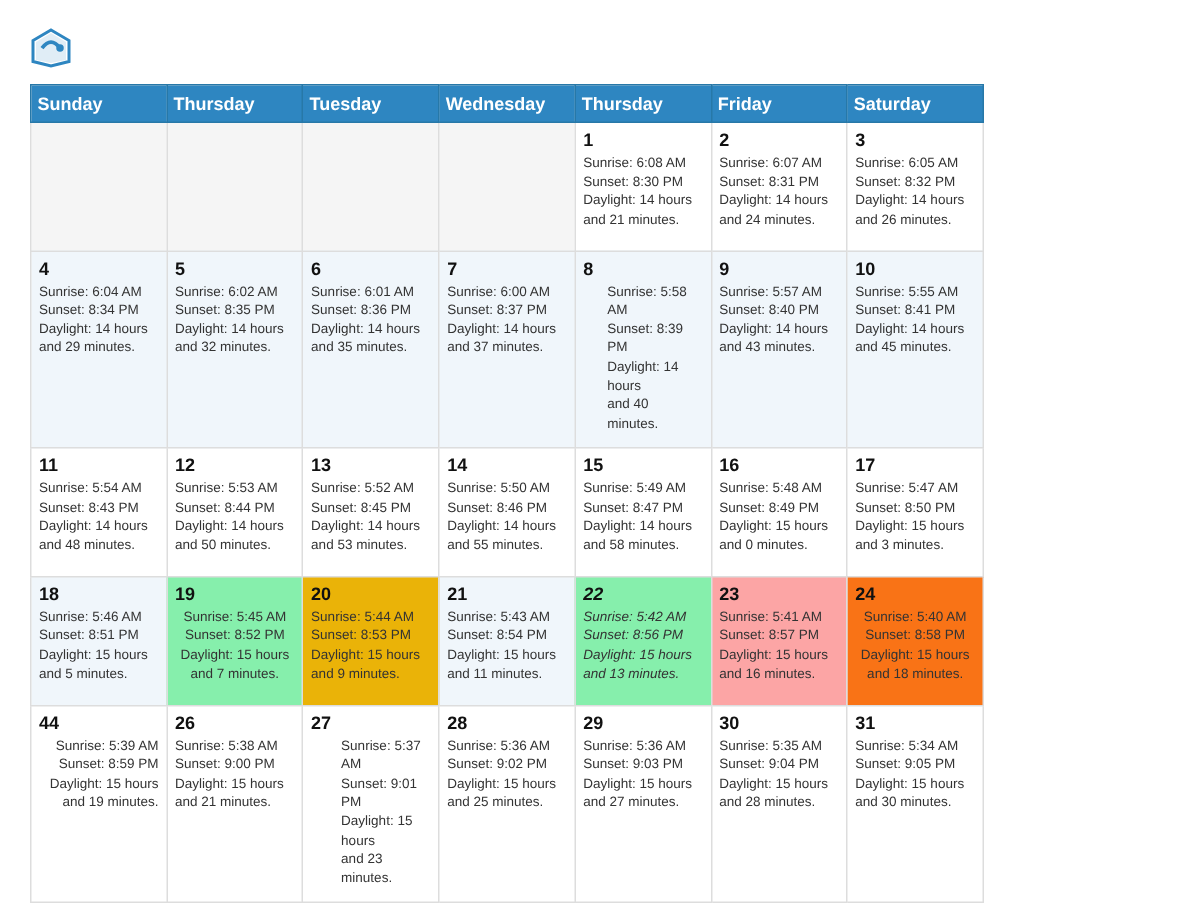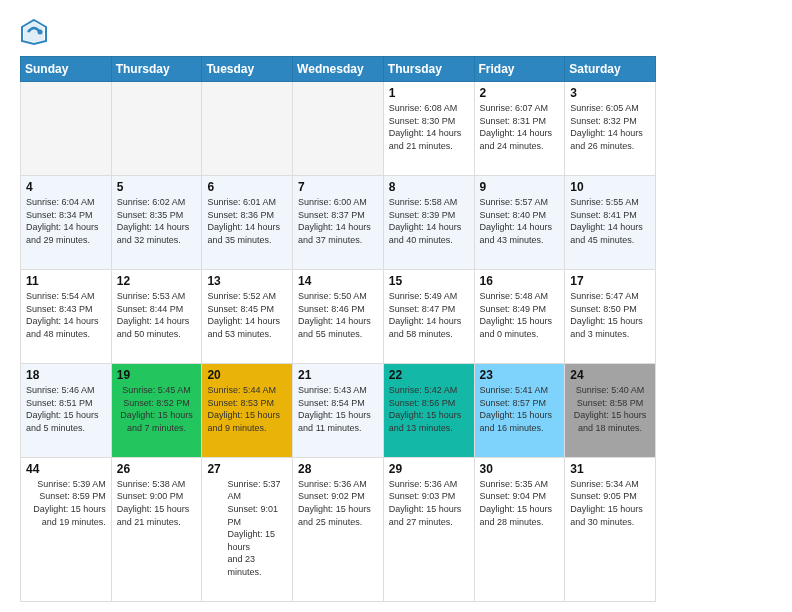--- a/index.html
+++ b/index.html
@@ -187,21 +187,21 @@
           </td>
           <td style="background: rgb(240, 246, 251);">
             <span class="day-num">7</span>
             <div class="day-info" style="white-space: pre-line;">Sunrise: 6:00 AM
 Sunset: 8:37 PM
 Daylight: 14 hours
 and 37 minutes.</div>
           </td>
           <td style="background: rgb(240, 246, 251);">
             <span class="day-num">8</span>
-            <div class="day-info" style="white-space: pre-line;">Sunrise: 5:58 AM
+            <div class="day-info" style="white-space: pre-line; margin-left: 16px;">Sunrise: 5:58 AM
 Sunset: 8:39 PM
 Daylight: 14 hours
 and 40 minutes.</div>
           </td>
           <td style="background: rgb(240, 246, 251);">
             <span class="day-num">9</span>
             <div class="day-info" style="white-space: pre-line;">Sunrise: 5:57 AM
 Sunset: 8:40 PM
 Daylight: 14 hours
 and 43 minutes.</div>
@@ -266,56 +266,56 @@
           </td>
         </tr>
         <tr>
           <td style="background: rgb(240, 246, 251);">
             <span class="day-num">18</span>
             <div class="day-info" style="white-space: pre-line;">Sunrise: 5:46 AM
 Sunset: 8:51 PM
 Daylight: 15 hours
 and 5 minutes.</div>
           </td>
-          <td style="background: #22c55e;">
+          <td style="background: #86efac;">
             <span class="day-num">19</span>
             <div class="day-info" style="white-space: pre-line; text-align: center;">Sunrise: 5:45 AM
 Sunset: 8:52 PM
 Daylight: 15 hours
 and 7 minutes.</div>
           </td>
           <td style="background: #eab308;">
             <span class="day-num">20</span>
             <div class="day-info" style="white-space: pre-line;">Sunrise: 5:44 AM
 Sunset: 8:53 PM
 Daylight: 15 hours
 and 9 minutes.</div>
           </td>
           <td style="background: rgb(240, 246, 251);">
             <span class="day-num">21</span>
             <div class="day-info" style="white-space: pre-line;">Sunrise: 5:43 AM
 Sunset: 8:54 PM
 Daylight: 15 hours
 and 11 minutes.</div>
           </td>
-          <td style="background: #14b8a6;">
+          <td style="background: #86efac; font-style: italic;">
             <span class="day-num">22</span>
             <div class="day-info" style="white-space: pre-line;">Sunrise: 5:42 AM
 Sunset: 8:56 PM
 Daylight: 15 hours
 and 13 minutes.</div>
           </td>
-          <td style="background: #7dd3fc;">
+          <td style="background: #fca5a5;">
             <span class="day-num">23</span>
             <div class="day-info" style="white-space: pre-line;">Sunrise: 5:41 AM
 Sunset: 8:57 PM
 Daylight: 15 hours
 and 16 minutes.</div>
           </td>
-          <td style="background: #a3a3a3;">
+          <td style="background: #f97316;">
             <span class="day-num">24</span>
             <div class="day-info" style="white-space: pre-line; text-align: center;">Sunrise: 5:40 AM
 Sunset: 8:58 PM
 Daylight: 15 hours
 and 18 minutes.</div>
           </td>
         </tr>
         <tr>
           <td>
             <span class="day-num">44</span>

